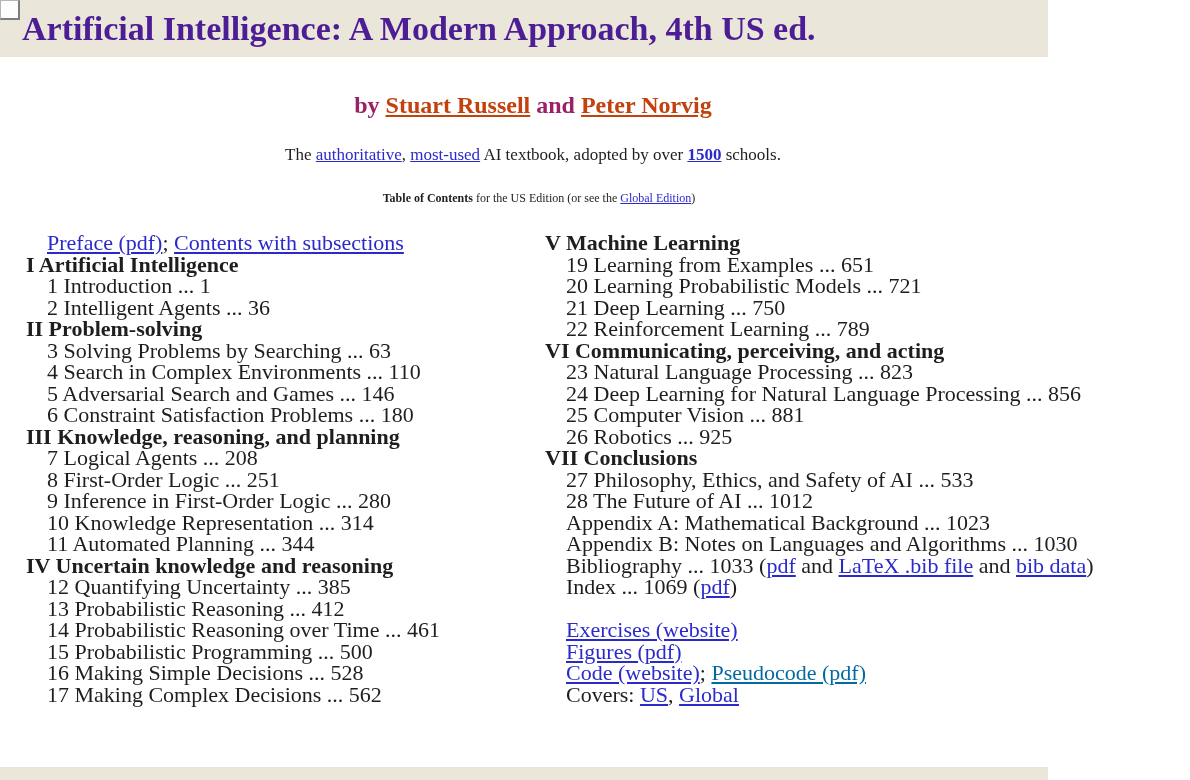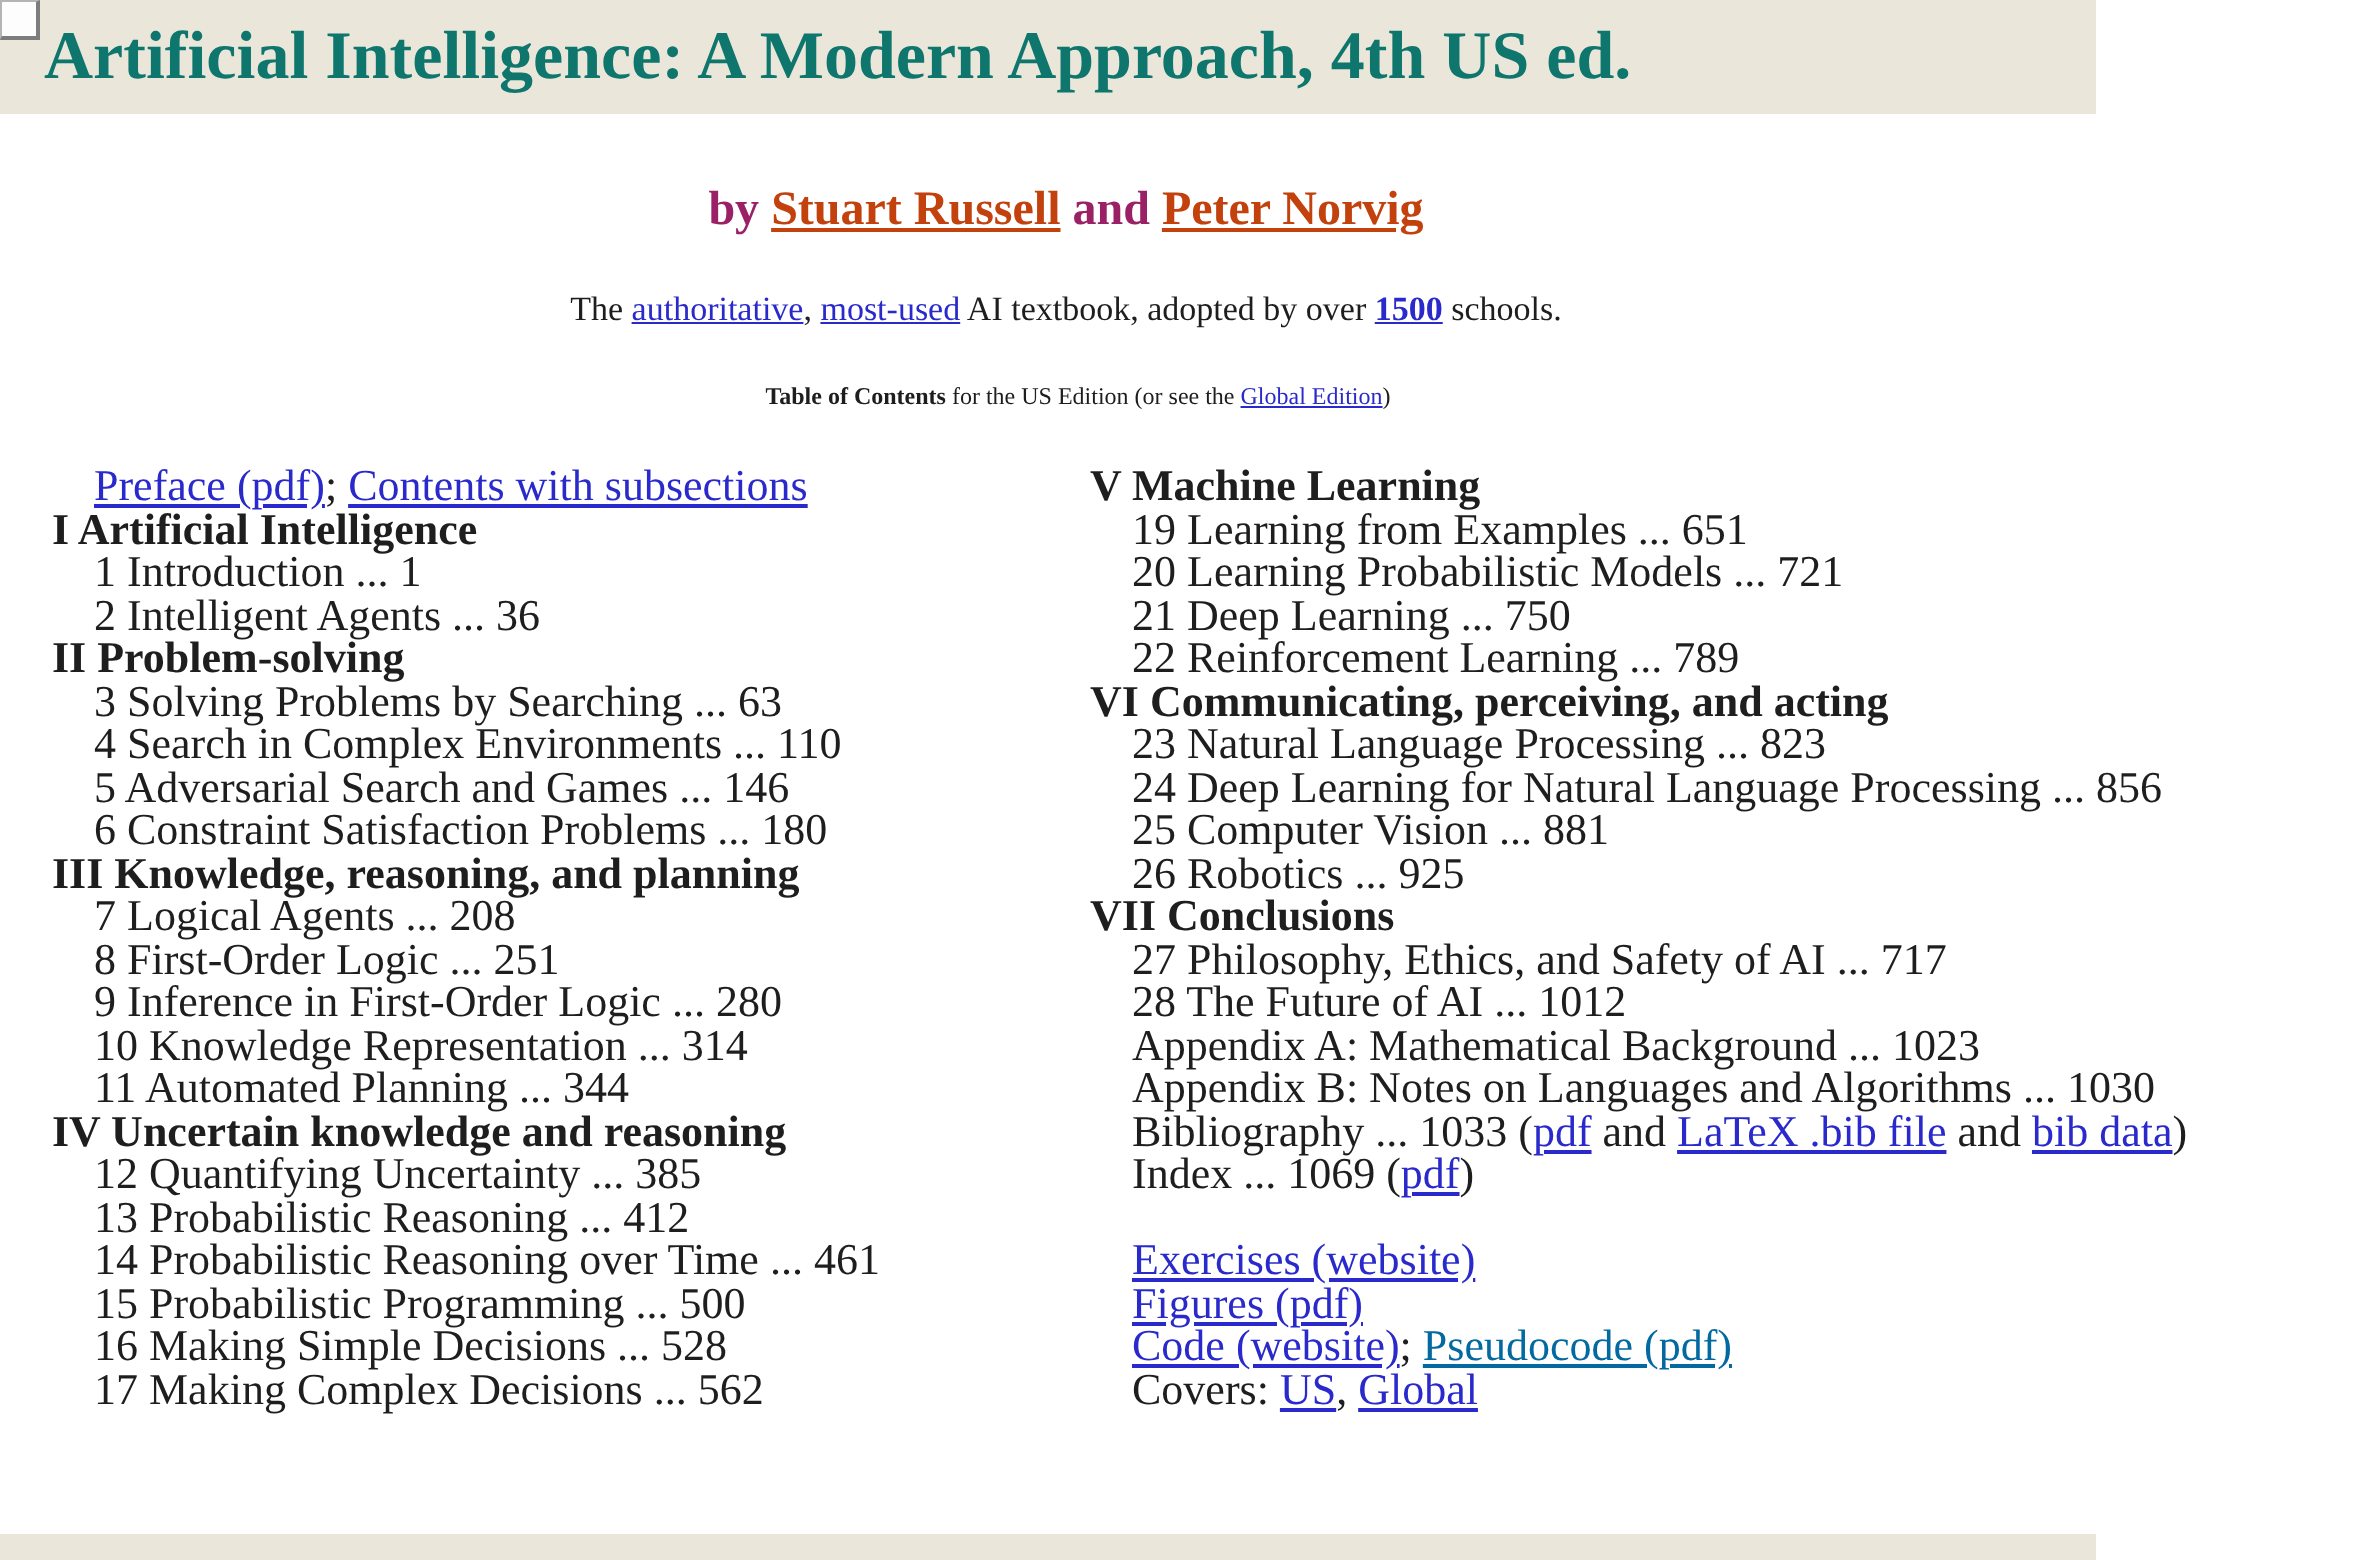--- a/index.html
+++ b/index.html
@@ -12,21 +12,21 @@
   .page { position:relative; width:1190px; height:780px; display:flow-root; }
 
   
   .masthead {
     position:relative; width:1048px; height:57px;
     background:#EAE7DA;
   }
   .masthead h1 {
     margin:0; padding:7px 0 0 22px;
     font-size:34px; line-height:44px; font-weight:bold;
-    color:#0f766e; white-space:nowrap;
+    color:#4c1d95; white-space:nowrap;
   }
   .corner-box {
     position:absolute; top:0; left:0; width:17px; height:17px;
     background:#fdfdfd;
     border-top:1px solid #b4b4b4; border-left:1px solid #b4b4b4;
     border-right:2px solid #7d7d7d; border-bottom:2px solid #7d7d7d;
     z-index:5;
   }
 
   
@@ -107,21 +107,21 @@
         <div class="toc-line item"><span>19 Learning from Examples ... 651</span></div>
         <div class="toc-line item"><span>20 Learning Probabilistic Models ... 721</span></div>
         <div class="toc-line item"><span>21 Deep Learning ... 750</span></div>
         <div class="toc-line item"><span>22 Reinforcement Learning ... 789</span></div>
         <div class="toc-line part"><span>VI Communicating, perceiving, and acting</span></div>
         <div class="toc-line item"><span>23 Natural Language Processing ... 823</span></div>
         <div class="toc-line item"><span>24 Deep Learning for Natural Language Processing ... 856</span></div>
         <div class="toc-line item"><span>25 Computer Vision ... 881</span></div>
         <div class="toc-line item"><span>26 Robotics ... 925</span></div>
         <div class="toc-line part"><span>VII Conclusions</span></div>
-        <div class="toc-line item"><span>27 Philosophy, Ethics, and Safety of AI ... 717</span></div>
+        <div class="toc-line item"><span>27 Philosophy, Ethics, and Safety of AI ... 533</span></div>
         <div class="toc-line item"><span>28 The Future of AI ... 1012</span></div>
         <div class="toc-line item"><span>Appendix A: Mathematical Background ... 1023</span></div>
         <div class="toc-line item"><span>Appendix B: Notes on Languages and Algorithms ... 1030</span></div>
         <div class="toc-line item"><span>Bibliography ... 1033 (</span><a href="#" class="lnk">pdf</a><span> and </span><a href="#" class="lnk">LaTeX .bib file</a><span> and </span><a href="#" class="lnk">bib data</a><span>)</span></div>
         <div class="toc-line item"><span>Index ... 1069 (</span><a href="#" class="lnk">pdf</a><span>)</span></div>
         <div class="toc-line blank"></div>
         <div class="toc-line item"><a href="#" class="lnk">Exercises (website)</a></div>
         <div class="toc-line item"><a href="#" class="lnk">Figures (pdf)</a></div>
         <div class="toc-line item"><a href="#" class="lnk">Code (website)</a><span>; </span><a href="#" class="lnk visited">Pseudocode (pdf)</a></div>
         <div class="toc-line item"><span>Covers: </span><a href="#" class="lnk">US</a><span>, </span><a href="#" class="lnk">Global</a></div>

